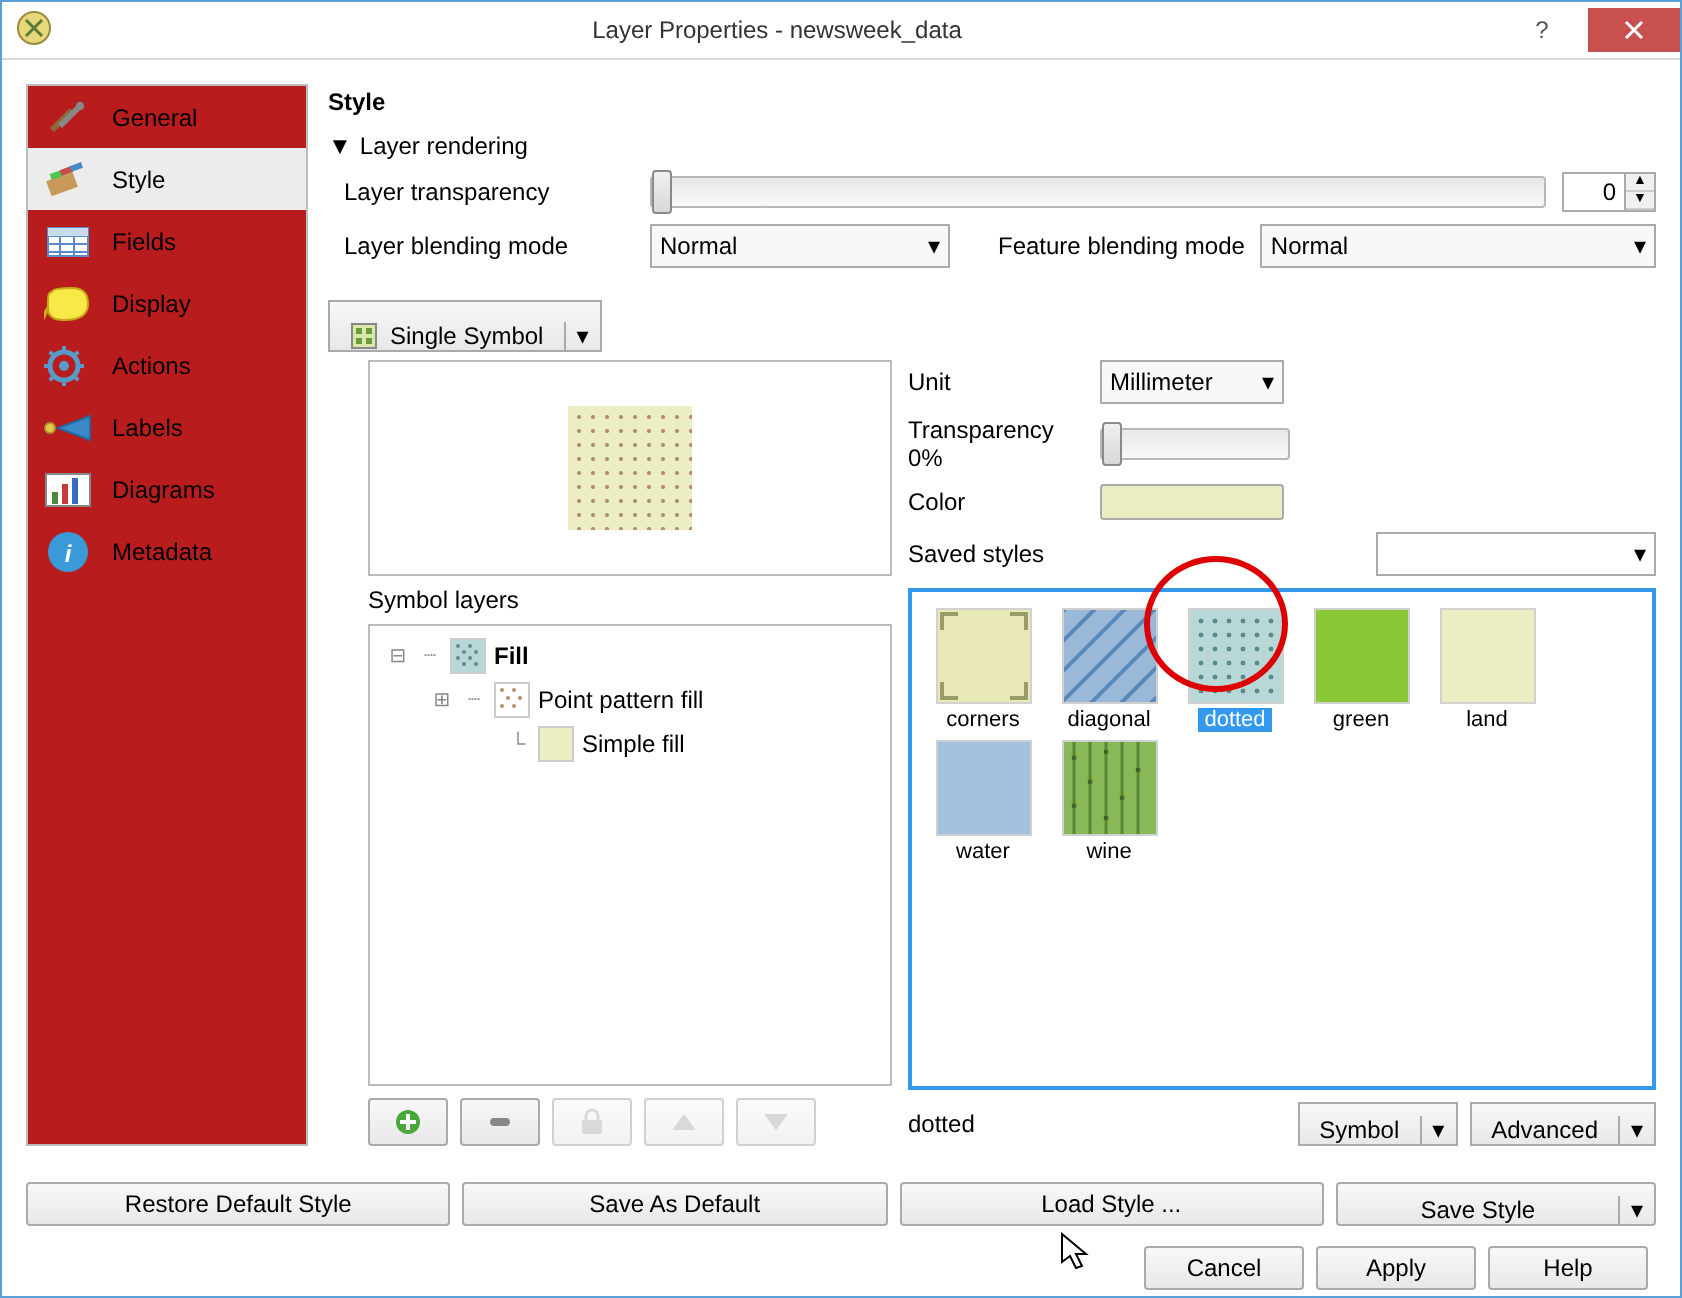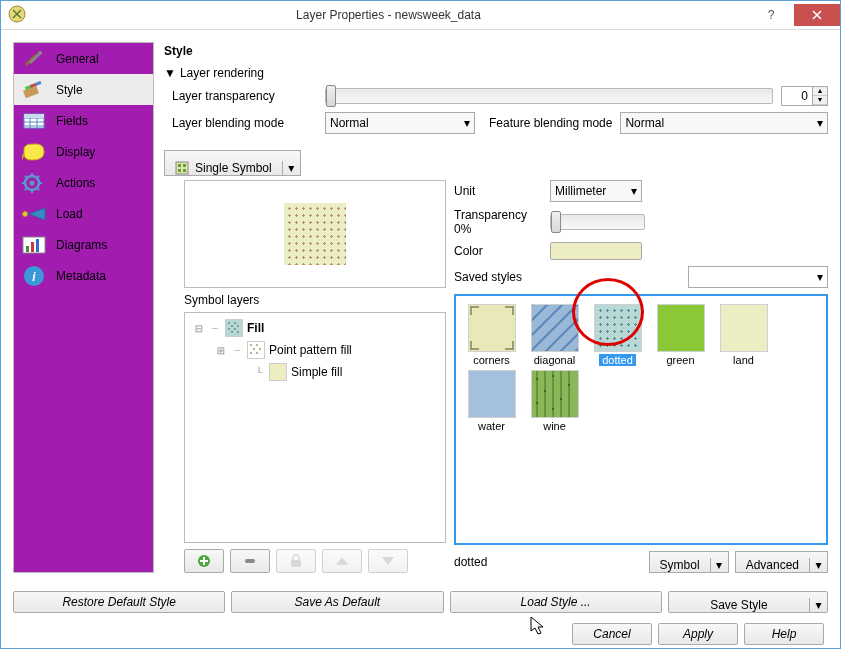--- a/index.html
+++ b/index.html
@@ -9,21 +9,21 @@
 .titlebar { height: 29px; background: #fff; display: flex; align-items: center; border-bottom: 1px solid #d9d9d9; }
 .titlebar .app-icon { width: 22px; height: 22px; margin-left: 6px; }
 .titlebar .title { flex: 1; text-align: center; color: #333; }
 .titlebar .winbtn { width: 46px; height: 22px; display: flex; align-items: center; justify-content: center; color: #555; }
 .titlebar .winbtn.close { background: #c8504f; color: #fff; height: 22px; width: 46px; }
 
 
 .window-body { display: flex; padding: 12px; gap: 10px; height: 555px; }
 
 
-.sidebar { width: 141px; border: 1px solid #bcbcbc; background: #a21caf; overflow: hidden; }
+.sidebar { width: 141px; border: 1px solid #bcbcbc; background: #b91c1c; overflow: hidden; }
 .side-item { display: flex; align-items: center; height: 31px; padding: 0 6px; gap: 8px; cursor: default; }
 .side-item.selected { background: #ececec; }
 .side-icon { width: 28px; height: 22px; display: flex; align-items: center; justify-content: center; }
 
 
 .content { flex: 1; display: flex; flex-direction: column; gap: 4px; }
 
 .section-title { font-weight: bold; padding: 2px 0; }
 
 .fieldset-header { display: flex; align-items: center; gap: 4px; padding: 2px 0; }
@@ -74,21 +74,21 @@
 .style-thumb { width: 48px; height: 48px; border: 1px solid #d0d0d0; margin-bottom: 2px; }
 .style-item .name { font-size: 11px; text-align: center; }
 .style-item.selected .name { background: #3399ee; color: #fff; padding: 0 3px; }
 
 .highlight-circle { position: absolute; border: 3px solid #d00; border-radius: 50%; width: 72px; height: 68px; pointer-events: none; }
 
 .bottom-row { display: flex; align-items: center; gap: 6px; }
 .bottom-row .sel-name { flex: 1; }
 
 .wide-buttons { display: flex; gap: 6px; margin-top: 6px; padding: 0 12px; }
-.btn { height: 22px; border: 1px solid #aaa; background: linear-gradient(#f8f8f8,#e8e8e8); border-radius: 2px; display: flex; align-items: center; justify-content: center; padding: 0 26px; font-size: 12px; font-style: italic; }
+.btn { height: 22px; border: 1px solid #aaa; background: linear-gradient(#f8f8f8,#e8e8e8); border-radius: 2px; display: flex; align-items: center; justify-content: center; padding: 0 26px; font-size: 12px; }
 .btn.default { border: 1px solid #3a7fc8; box-shadow: 0 0 0 1px #8bc0ec inset; margin-top: 28px; }
 .wide-buttons .btn { flex: 1; }
 
 .dialog-buttons { display: flex; justify-content: flex-end; gap: 6px; padding: 10px 16px 0 0; }
 .dialog-buttons .btn { width: 80px; }
 
 svg { display: block; }
 .cursor-ptr { position:absolute; left:530px; top:616px; pointer-events:none; }
 
 .saved-styles-combo { flex:1; height:22px; border:1px solid #aaa; background:#fff; display:flex; justify-content:flex-end; align-items:center; padding:0 4px; }
@@ -169,21 +169,21 @@
         </span>
       <span>Actions</span>
     </div>
     <div class="side-item">
       <span class="side-icon">
           <svg width="26" height="20" viewBox="0 0 26 20">
             <path d="M24 4 L8 10 L24 16 Z" fill="#3a8ac8" stroke="#2868a0"></path>
             <circle cx="4" cy="10" r="2.5" fill="#e8c848" stroke="#a89828"></circle>
           </svg>
         </span>
-      <span>Load</span>
+      <span>Labels</span>
     </div>
     <div class="side-item">
       <span class="side-icon">
           <svg width="24" height="18" viewBox="0 0 24 18">
             <rect x="1" y="1" width="22" height="16" fill="#fff" stroke="#888"></rect>
             <rect x="4" y="10" width="3" height="6" fill="#4a8a3a"></rect>
             <rect x="9" y="6" width="3" height="10" fill="#c83a3a"></rect>
             <rect x="14" y="3" width="3" height="13" fill="#3a6ac8"></rect>
           </svg>
         </span>
@@ -221,21 +221,21 @@
                 <div>▼</div>
               </div>
           </div>
         </div>
         <div class="row">
           <span class="lbl">Layer blending mode</span>
           <div class="combo" style="width:150px">
               <span>Normal</span>
               <span>▾</span>
             </div>
-          <span style="margin-left:6px">Feature blending mode</span>
+          <span style="margin-left:16px">Feature blending mode</span>
           <div class="combo" style="flex:1">
               <span>Normal</span>
               <span>▾</span>
             </div>
         </div>
       </div>
     </div>
 
     <div style="margin-top:6px">
       <div class="split-button" style="width:fit-content">

